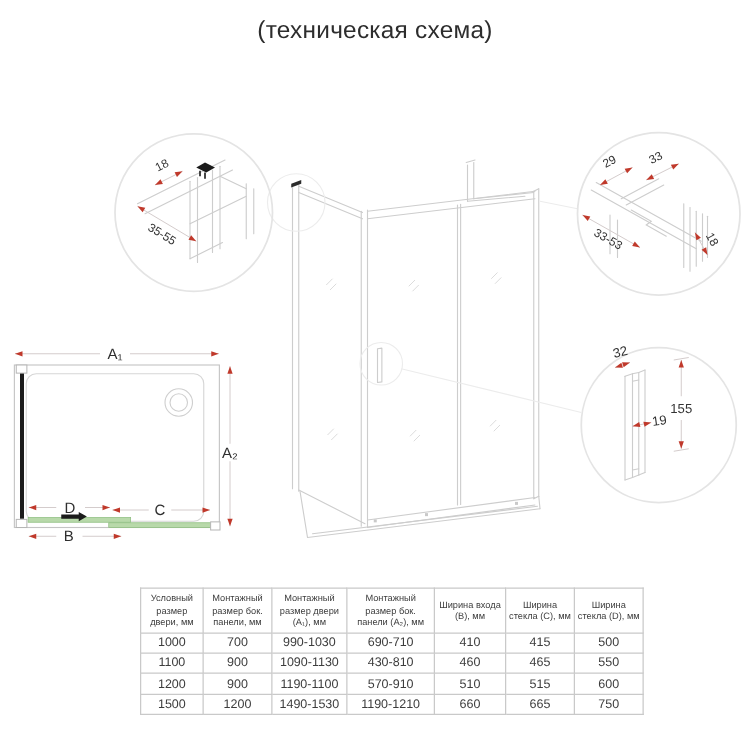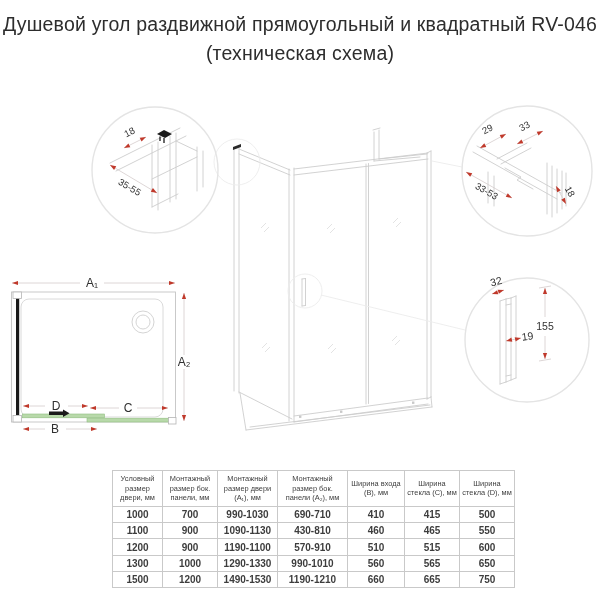--- a/index.html
+++ b/index.html
@@ -23,34 +23,33 @@
   .faint{stroke:#ececec;stroke-width:.9;fill:none}
   .blackfill{fill:var(--black,#1b1b1b)}
   .glassbar{fill:var(--green,#b8d9aa);stroke:#8fbe80;stroke-width:.6}
   .cap{fill:#fff;stroke:#b5b5b5;stroke-width:.8}
 
   table.size-table{
     position:absolute;left:112px;top:470px;width:402px;
     border-collapse:collapse;table-layout:fixed;
   }
   .size-table th,.size-table td{
-    border:1px solid #c9c9c9;text-align:center;color:#3d3d3d;overflow:hidden;font-weight:bold;
+    border:1px solid #c9c9c9;text-align:center;color:#3d3d3d;overflow:hidden;
   }
   .size-table th{font-size:7.4px;font-weight:normal;padding:3px 1px;line-height:1.3;height:26px;vertical-align:middle}
   .size-table td{font-size:10px;padding:1px 0;height:13.3px}
   .size-table col.c1{width:50px}.size-table col.c2{width:55px}
   .size-table col.c3{width:60px}.size-table col.c4{width:70px}
   .size-table col.c5{width:57px}.size-table col.c6{width:55px}
   .size-table col.c7{width:55px}
 </style>
 </head>
 <body>
 
 <div class="title">
-  <div>Душевой угол раздвижной прямоугольный и квадратный RV-046</div>
   <div>(техническая схема)</div>
 </div>
 
 <svg class="scheme" width="600" height="600" viewBox="0 0 600 600">
   <defs>
     <path id="arrw" d="M0,0 L6,2.1 L6,-2.1 Z"></path>
   </defs>
 
   <g>
     <g class="wire">
@@ -276,29 +275,20 @@
       <tr>
         <td>1200</td>
         <td>900</td>
         <td>1190-1100</td>
         <td>570-910</td>
         <td>510</td>
         <td>515</td>
         <td>600</td>
       </tr>
       <tr>
-        <td>1300</td>
-        <td>1000</td>
-        <td>1290-1330</td>
-        <td>990-1010</td>
-        <td>560</td>
-        <td>565</td>
-        <td>650</td>
-      </tr>
-      <tr>
         <td>1500</td>
         <td>1200</td>
         <td>1490-1530</td>
         <td>1190-1210</td>
         <td>660</td>
         <td>665</td>
         <td>750</td>
       </tr>
     </tbody>
 </table>

